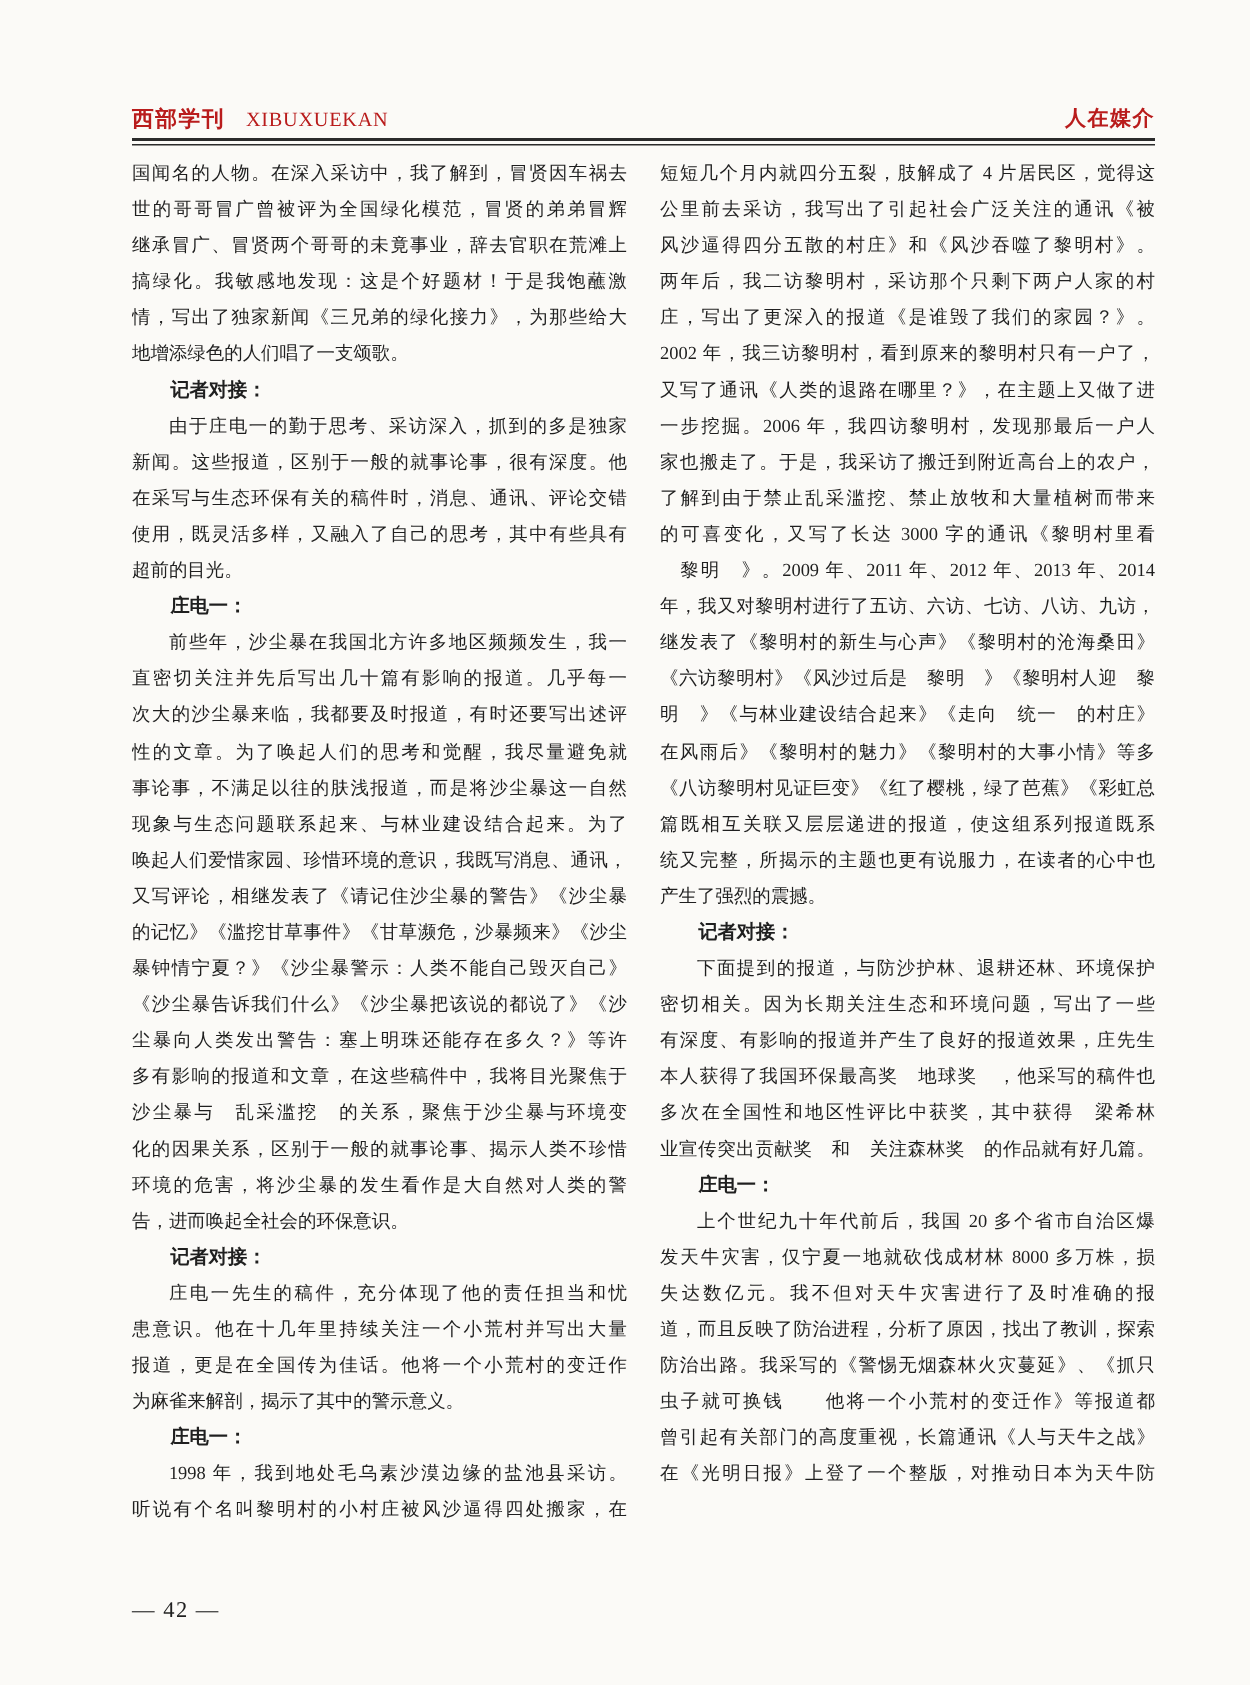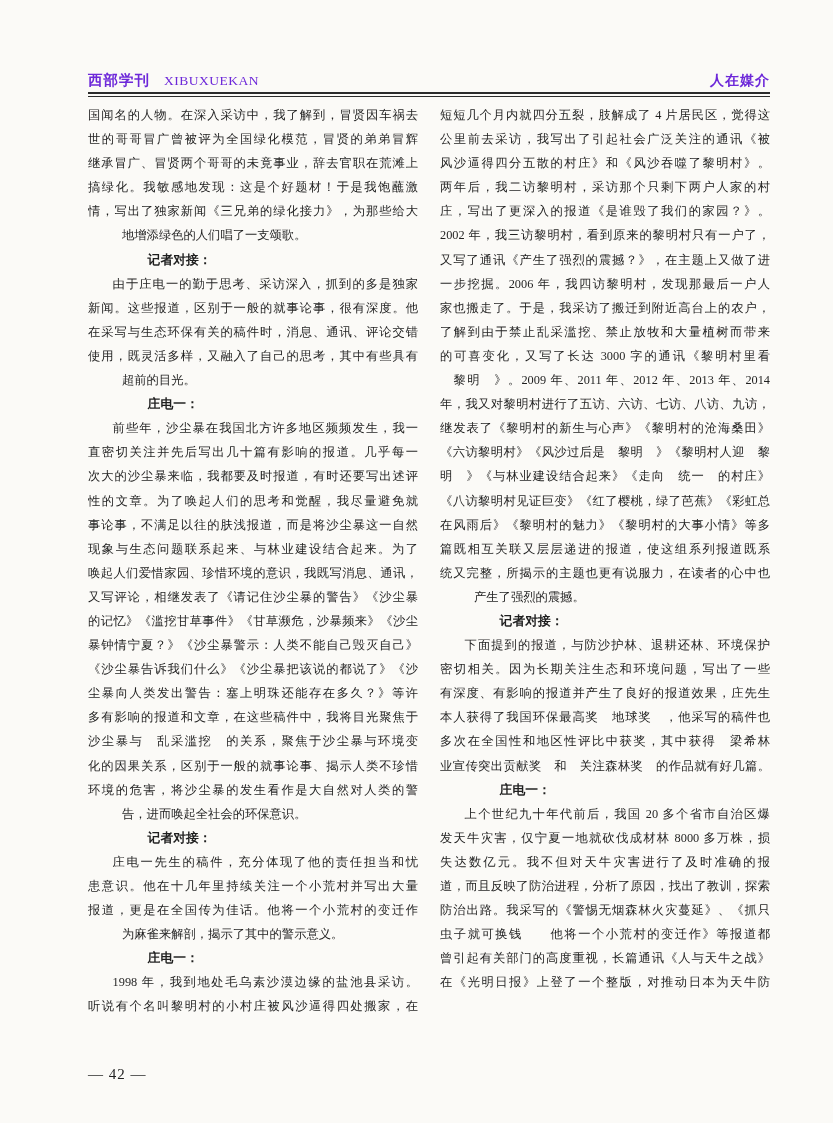--- a/index.html
+++ b/index.html
@@ -7,22 +7,22 @@
     width:833px;height:1123px;
     background:#fbfaf7;
     font-family:"Liberation Serif","DejaVu Serif",serif;
     position:relative;
     overflow:hidden;
   }
   .page{position:absolute;inset:0;}
   
   .header{
     position:absolute;left:88px;top:70px;width:682px;height:20px;
-    display:flex;justify-content:space-between;align-items:flex-end;
-    color:#6d28d9;
+    display:flex;justify-content:space-between;align-items:flex-start;
+    color:#b91c1c;
   }
   .journal-cn{
     font-family:"Liberation Sans","DejaVu Sans",sans-serif;
     font-weight:700;font-size:14.5px;letter-spacing:1px;
   }
   .journal-en{
     font-family:"Liberation Serif","DejaVu Serif",serif;
     font-size:13.5px;margin-left:14px;letter-spacing:0.5px;
   }
   .section-title{
@@ -41,21 +41,21 @@
   }
   .col{width:330px;}
   .line{
     font-size:12.3px;
     line-height:24.1px;height:24.1px;
     color:#1f1f1f;
     text-align:justify;
     overflow:hidden;
   }
   .line.fill{text-align-last:justify;}
-  .line.end{text-align-last:left;margin-left:34px;}
+  .line.end{text-align-last:left;}
   .line.indent{text-indent:2em;}
   .line.heading{
     font-family:"Liberation Sans","DejaVu Sans",sans-serif;
     font-weight:700;font-size:12.8px;
   }
   
   .footer{
     position:absolute;left:88px;top:1038px;
     color:#1f1f1f;font-size:15px;
     font-family:"Liberation Serif","DejaVu Serif",serif;
@@ -117,32 +117,32 @@
         <div class="line indent fill">1998 年，我到地处毛乌素沙漠边缘的盐池县采访。</div>
         <div class="line fill">听说有个名叫黎明村的小村庄被风沙逼得四处搬家，在</div>
       </div>
     <div class="col" id="col-right">
         <div class="line fill">短短几个月内就四分五裂，肢解成了 4 片居民区，觉得这</div>
         <div class="line fill">公里前去采访，我写出了引起社会广泛关注的通讯《被</div>
         <div class="line fill">风沙逼得四分五散的村庄》和《风沙吞噬了黎明村》。</div>
         <div class="line fill">两年后，我二访黎明村，采访那个只剩下两户人家的村</div>
         <div class="line fill">庄，写出了更深入的报道《是谁毁了我们的家园？》。</div>
         <div class="line fill">2002 年，我三访黎明村，看到原来的黎明村只有一户了，</div>
-        <div class="line fill">又写了通讯《产生了强烈的震撼？》，在主题上又做了进</div>
+        <div class="line fill">又写了通讯《人类的退路在哪里？》，在主题上又做了进</div>
         <div class="line fill">一步挖掘。2006 年，我四访黎明村，发现那最后一户人</div>
         <div class="line fill">家也搬走了。于是，我采访了搬迁到附近高台上的农户，</div>
         <div class="line fill">了解到由于禁止乱采滥挖、禁止放牧和大量植树而带来</div>
         <div class="line fill">的可喜变化，又写了长达 3000 字的通讯《黎明村里看</div>
         <div class="line fill">　黎明　》。2009 年、2011 年、2012 年、2013 年、2014</div>
         <div class="line fill">年，我又对黎明村进行了五访、六访、七访、八访、九访，相</div>
         <div class="line fill">继发表了《黎明村的新生与心声》《黎明村的沧海桑田》</div>
         <div class="line fill">《六访黎明村》《风沙过后是　黎明　》《黎明村人迎　黎</div>
         <div class="line fill">明　》《与林业建设结合起来》《走向　统一　的村庄》</div>
+        <div class="line fill">在风雨后》《黎明村的魅力》《黎明村的大事小情》等多</div>
         <div class="line fill">《八访黎明村见证巨变》《红了樱桃，绿了芭蕉》《彩虹总</div>
-        <div class="line fill">在风雨后》《黎明村的魅力》《黎明村的大事小情》等多</div>
         <div class="line fill">篇既相互关联又层层递进的报道，使这组系列报道既系</div>
         <div class="line fill">统又完整，所揭示的主题也更有说服力，在读者的心中也</div>
         <div class="line end">产生了强烈的震撼。</div>
         <div class="line heading indent end">记者对接：</div>
         <div class="line indent fill">下面提到的报道，与防沙护林、退耕还林、环境保护</div>
         <div class="line fill">密切相关。因为长期关注生态和环境问题，写出了一些</div>
         <div class="line fill">有深度、有影响的报道并产生了良好的报道效果，庄先生</div>
         <div class="line fill">本人获得了我国环保最高奖　地球奖　，他采写的稿件也</div>
         <div class="line fill">多次在全国性和地区性评比中获奖，其中获得　梁希林</div>
         <div class="line fill">业宣传突出贡献奖　和　关注森林奖　的作品就有好几篇。</div>

